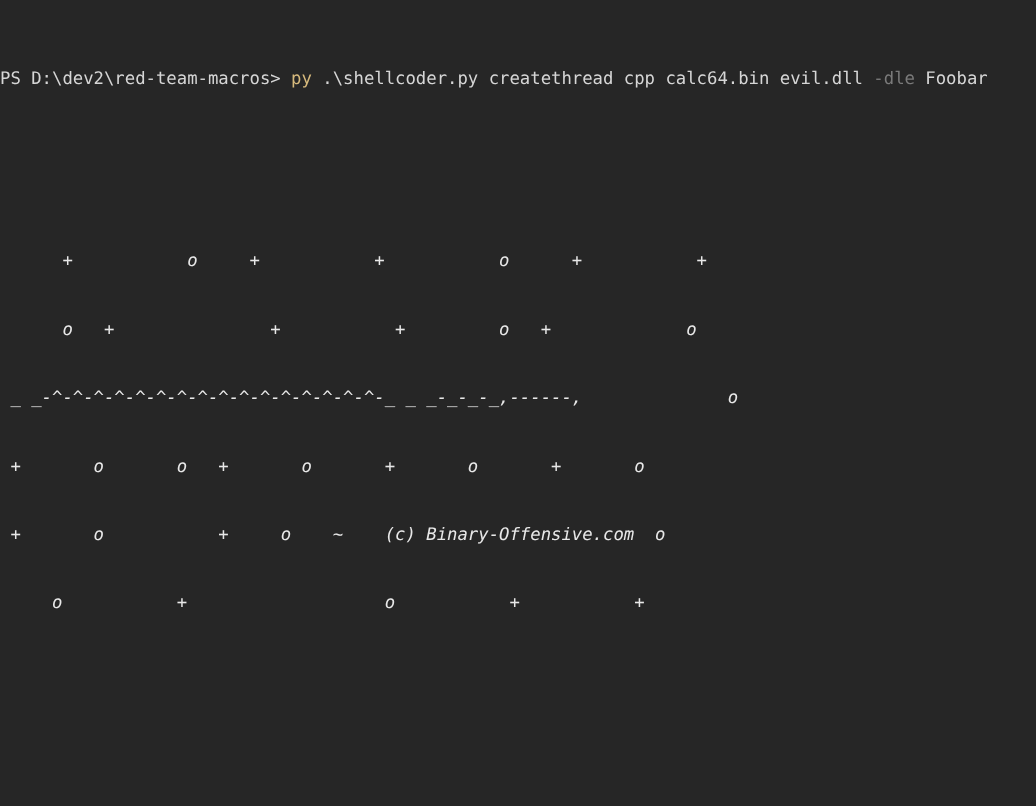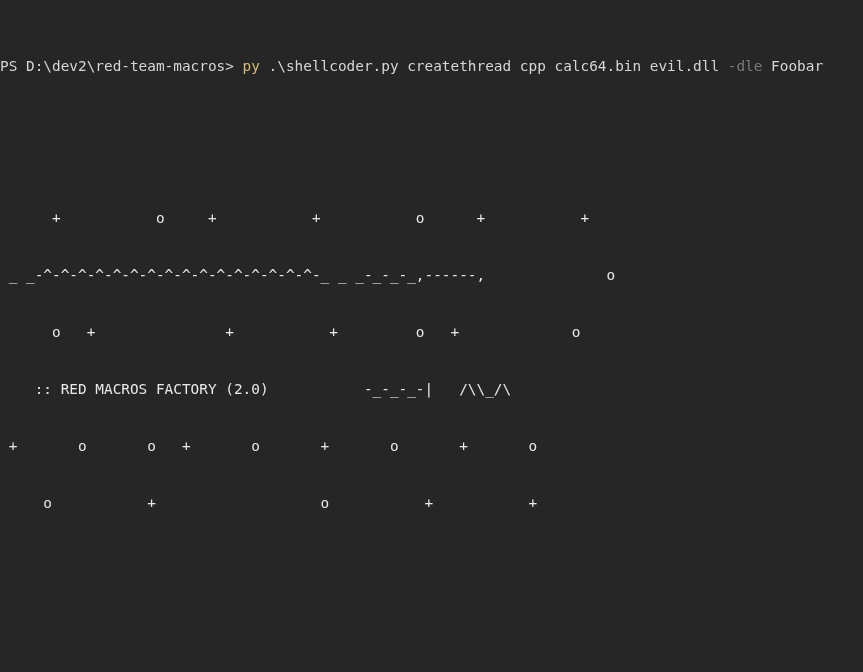--- a/index.html
+++ b/index.html
@@ -29,36 +29,36 @@
   }
   .line {
     white-space: pre;
     height: 19px;
     overflow: visible;
   }
   .blank { height: 19px; }
   .fg-default { color: #d6d6d6; }
   .fg-yellow  { color: #d7ba7d; }
   .fg-dim     { color: #7a7a7a; }
-  .fg-white   { color: #e8e8e8; }
+  .fg-white   { color: #e8e8e8; font-style: italic; }
 </style>
 </head>
 <body>
 
 <div id="terminal">
 
   <div class="line"><span class="fg-default">PS D:\dev2\red-team-macros&gt; </span><span class="fg-yellow">py</span><span class="fg-default"> .\shellcoder.py createthread cpp calc64.bin evil.dll </span><span class="fg-dim">-dle</span><span class="fg-default"> Foobar</span></div>
 
   <div class="blank"></div>
 
   <div class="line fg-white">      +           o     +           +           o      +           +</div>
+  <div class="line fg-white">      o   +               +           +         o   +             o</div>
   <div class="line fg-white"> _ _-^-^-^-^-^-^-^-^-^-^-^-^-^-^-^-^-_ _ _-_-_-_,------,              o</div>
-  <div class="line fg-white">      o   +               +           +         o   +             o</div>
-  <div class="line fg-white">    :: RED MACROS FACTORY (2.0)           -_-_-_-|   /\\_/\</div>
   <div class="line fg-white"> +       o       o   +       o       +       o       +       o</div>
+  <div class="line fg-white"> +       o           +     o    ~    (c) Binary-Offensive.com  o</div>
   <div class="line fg-white">     o           +                   o           +           +</div>
 
   
   
   
 
   
 
   
 

